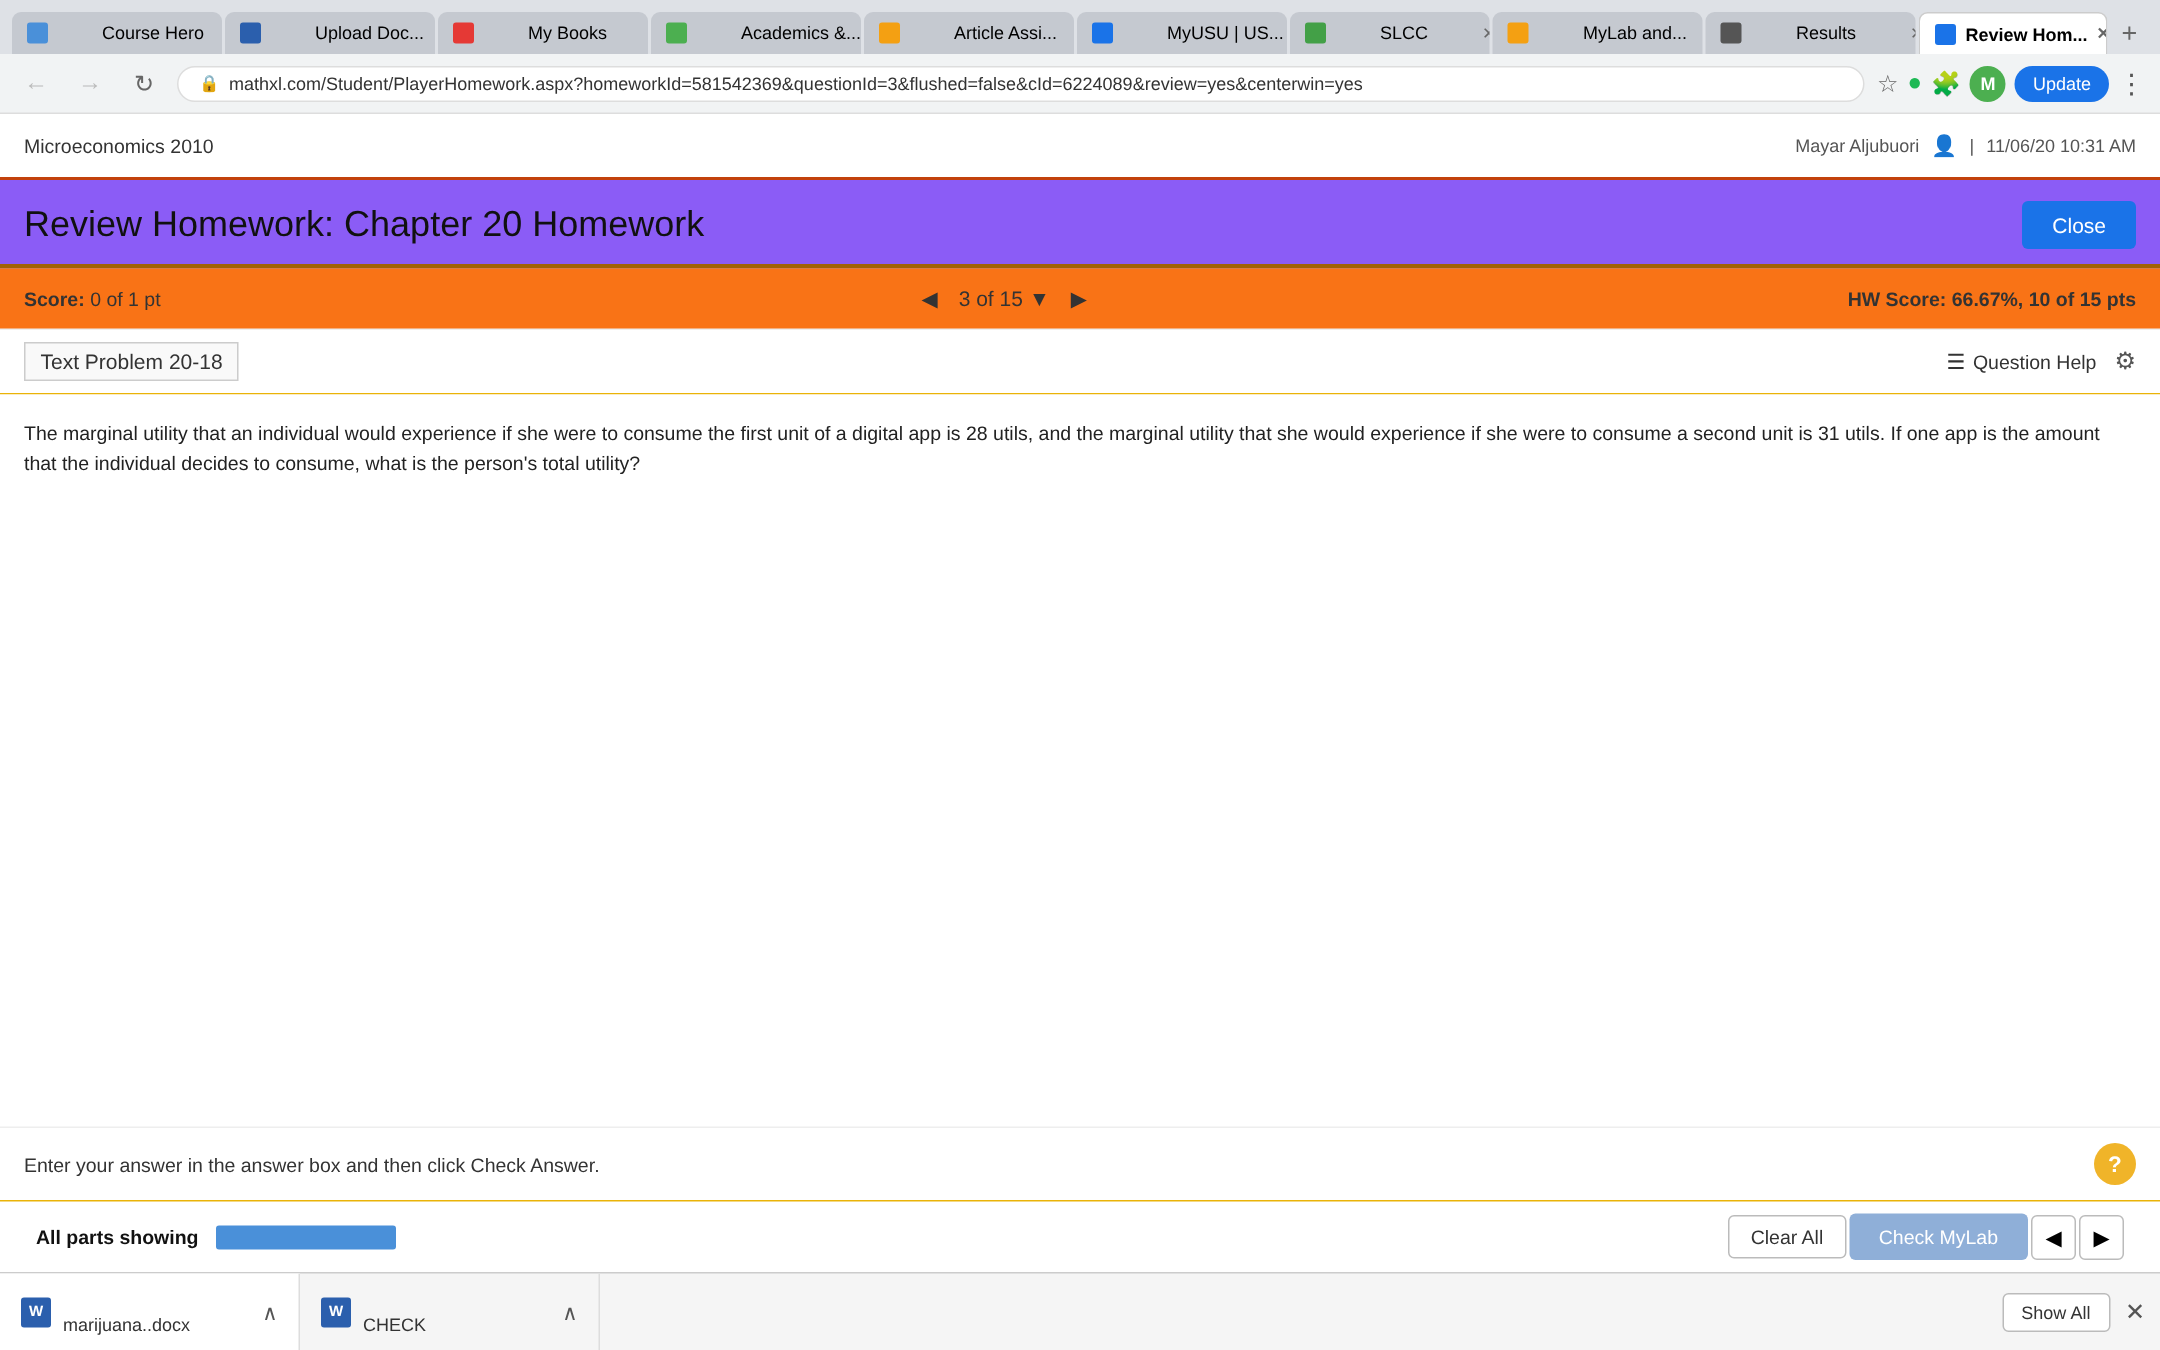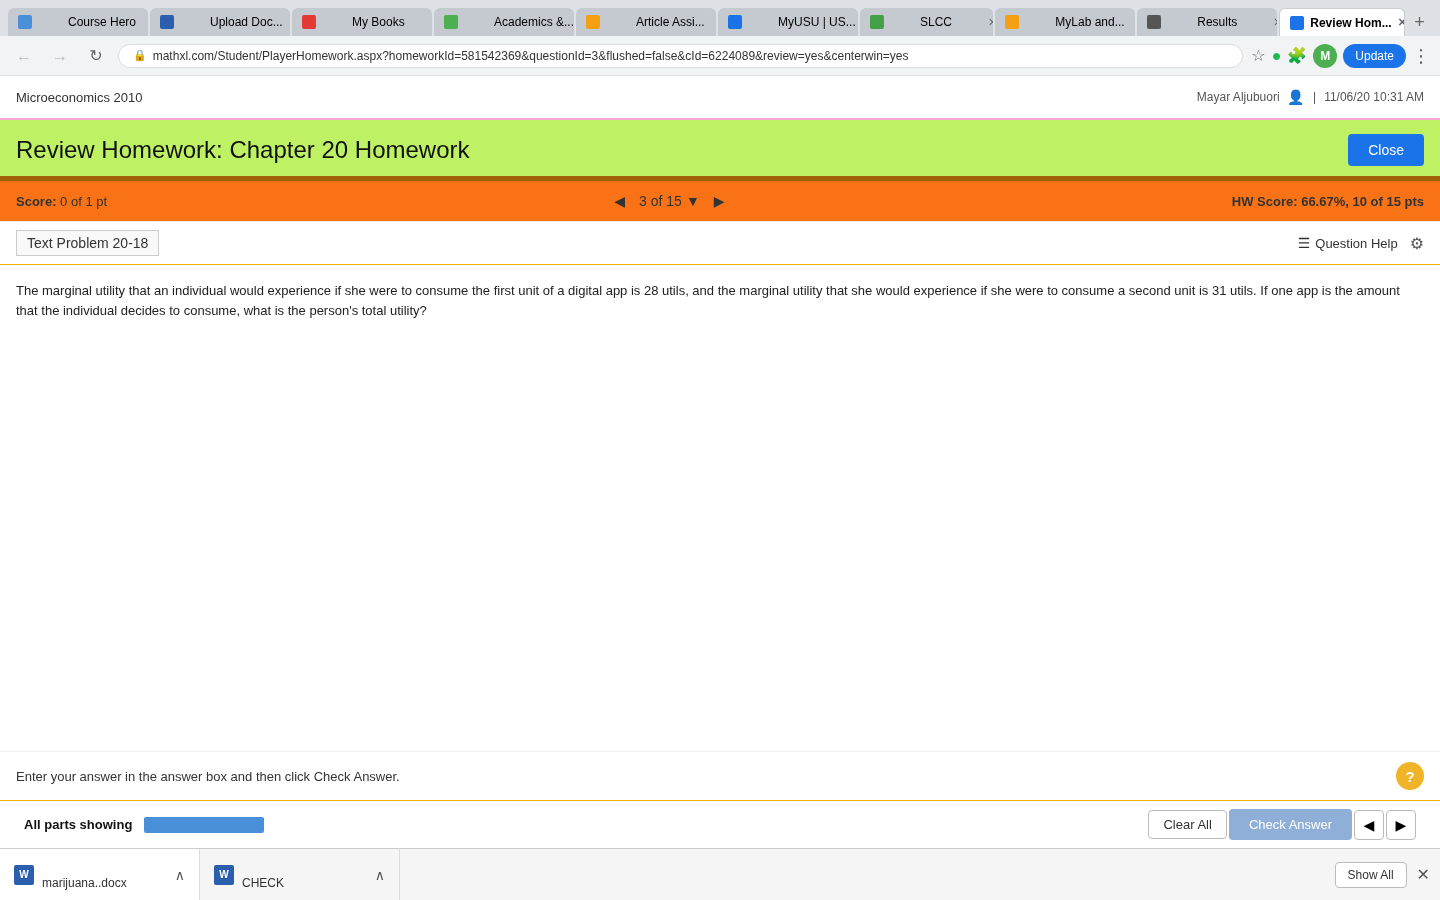--- a/index.html
+++ b/index.html
@@ -107,38 +107,38 @@
       border: none;
       border-radius: 12px;
       padding: 5px 12px;
       font-size: 12px;
       cursor: pointer;
     }
 
     
     .app-header {
       background: #fff;
-      border-bottom: 2px solid #f9a8d4;
+      border-bottom: 2px solid #c2410c;
       padding: 0 16px;
       height: 44px;
       display: flex;
       align-items: center;
       justify-content: space-between;
     }
     .app-title { font-size: 13px; color: #333; font-weight: normal; }
     .app-user { font-size: 12px; color: #555; display: flex; align-items: center; gap: 8px; }
 
     
     .page-title-bar {
-      background: #bef264;
+      background: #8b5cf6;
       padding: 14px 16px 10px;
       display: flex;
       align-items: center;
       justify-content: space-between;
-      border-bottom: 5px solid #a16207;
+      border-bottom: 3px solid #a16207;
     }
     .page-title { font-size: 24px; font-weight: normal; color: #111; }
     .close-btn {
       background: #1a73e8;
       color: white;
       border: none;
       border-radius: 4px;
       padding: 8px 20px;
       font-size: 14px;
       cursor: pointer;
@@ -492,21 +492,21 @@
 
 <div class="bottom-hint">
   <span>Enter your answer in the answer box and then click Check Answer.</span>
   <div class="help-circle">?</div>
 </div>
 
 <div class="action-bar">
   <span class="all-parts">All parts showing</span>
   <div class="progress-bar"></div>
   <button class="clear-all-btn">Clear All</button>
-  <button class="check-answer-btn">Check Answer</button>
+  <button class="check-answer-btn">Check MyLab</button>
   <div class="nav-arrow">◀</div>
   <div class="nav-arrow">▶</div>
 </div>
 
 <div class="download-bar">
   <div class="download-item">
     <div class="dl-icon">W</div>
     <span class="download-name">marijuana..docx</span>
     <span class="chevron-up">∧</span>
   </div>

